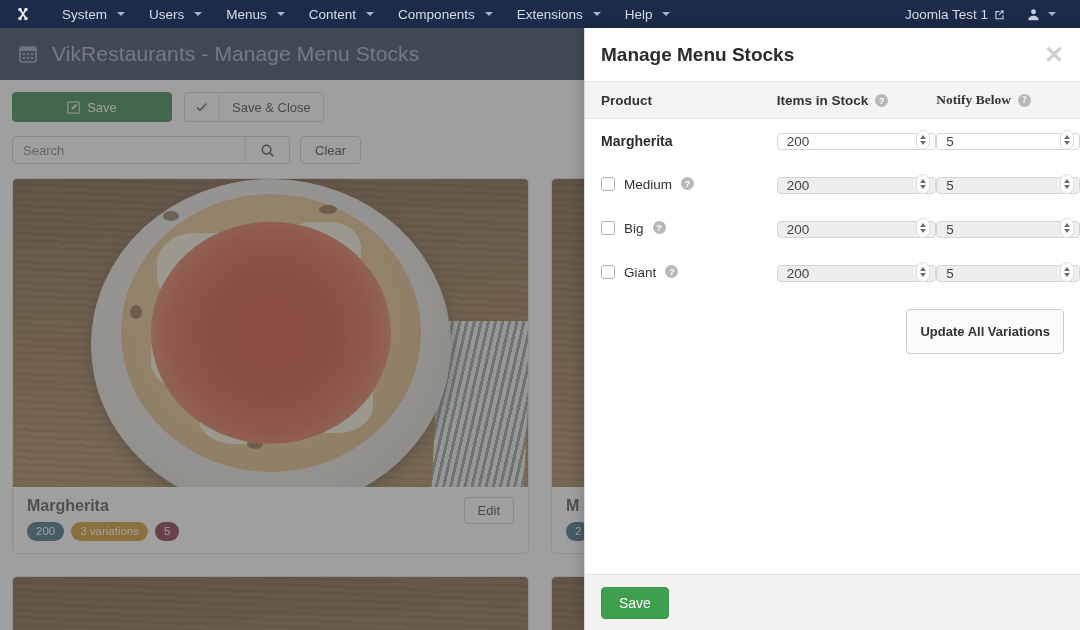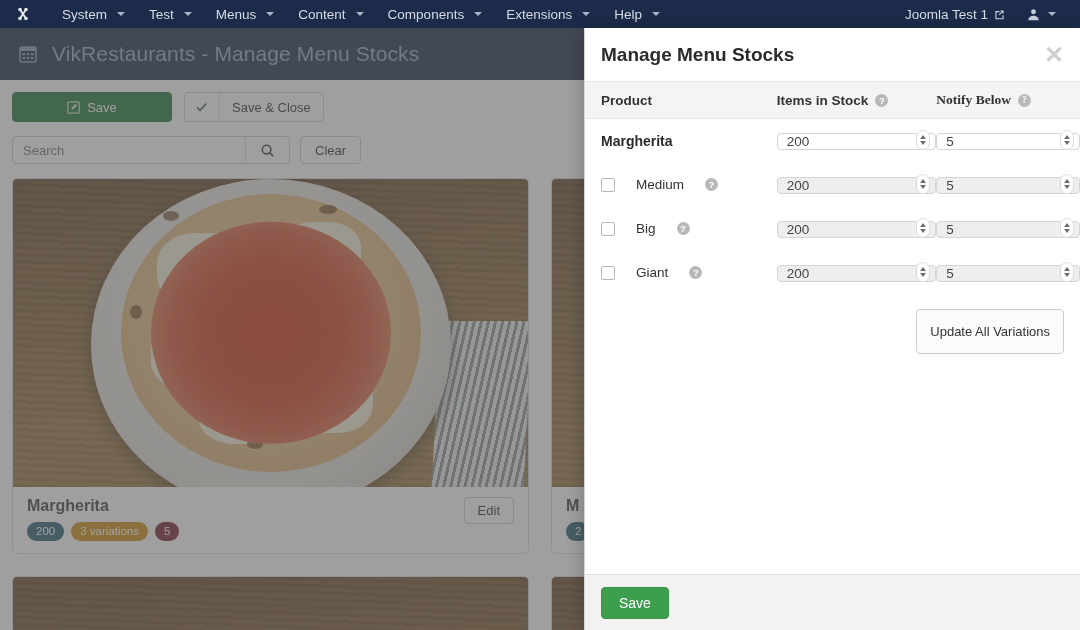--- a/index.html
+++ b/index.html
@@ -104,40 +104,40 @@
   .stock-table td:first-child { padding-left: 16px; }
   .col-prod { width: 192px; margin-left: 20px; }
   .col-stock { width: 160px; }
   .col-notify { width: 144px; font-family: Liberation Serif, serif; }
   .hdr-wrap { display:flex; align-items:center; gap:7px; }
 
   .help-ico { width:13px; height:13px; border-radius:50%; background:#b8b8b8; color:#fff;
     font-size:9.5px; line-height:13px; text-align:center; font-weight:700; display:inline-block; }
 
   .prod-name { font-size:14px; font-weight:700; color:#2b2b2b; }
-  .var-row { display:flex; align-items:center; gap:21px; }
+  .var-row { display:flex; align-items:flex-start; gap:9px; }
   .chk { width:14px; height:14px; border:1px solid #b5b5b5; border-radius:2px; background:#fff; flex:none; }
   .var-name { font-size:13.5px; color:#333; }
 
   .num-field { position:relative; width: 156px; height: 30px; }
   .num-field input {
     width:100%; height:100%; border:1px solid #d5d5d5; border-radius:4px; background:#fff;
     padding: 0 28px 0 9px; font-size:13.5px; color:#444; outline:none; font-family:"Liberation Sans",sans-serif;
   }
   .num-field.dim input { background:#eeeeee; }
   .num-field.small { width: 122px; }
   .spin { position:absolute; right:6px; top:50%; transform:translateY(-50%);
     width:14px; height:20px; border:1px solid #dcdcdc; border-radius:7px; background:#fff;
     display:flex; flex-direction:column; align-items:center; justify-content:center; gap:2px; }
   .spin i { width:0;height:0;border-left:3px solid transparent;border-right:3px solid transparent; display:block; }
   .spin i.up { border-bottom:4px solid #6d6d6d; }
   .spin i.dn { border-top:4px solid #6d6d6d; }
 
   .update-row { padding: 14px 16px 0 16px; display:flex; justify-content:flex-end; }
-  .btn-update { border:1px solid #cccccc; background:#fbfbfb; border-radius:4px; font-size:13px; color:#333; padding: 14px 13px; }
+  .btn-update { border:1px solid #cccccc; background:#fbfbfb; border-radius:4px; font-size:13px; color:#333; padding: 14px 13px; font-weight: bold; }
 
   .modal-foot { height: 56px; background:#f2f2f2; border-top:1px solid #e2e2e2; display:flex; align-items:center; padding: 0 16px; }
   .btn-green { background:#3d9e4d; color:#fff; border:1px solid #3a9549; border-radius:4px; font-size:14px; padding: 7px 17px; }
 </style>
 </head>
 <body>
 
 <div id="root">
 
   <div id="bgpage">
@@ -153,21 +153,21 @@
             <path d="M8 6 L16 18 M16 6 L8 18" stroke="#e9edf3" stroke-width="2.4" fill="none"></path>
           </g>
         </svg>
       </span>
 
       <div class="menu-item">
         <span>System</span>
         <span class="caret"></span>
       </div>
       <div class="menu-item">
-        <span>Test</span>
+        <span>Users</span>
         <span class="caret"></span>
       </div>
       <div class="menu-item">
         <span>Menus</span>
         <span class="caret"></span>
       </div>
       <div class="menu-item">
         <span>Content</span>
         <span class="caret"></span>
       </div>

